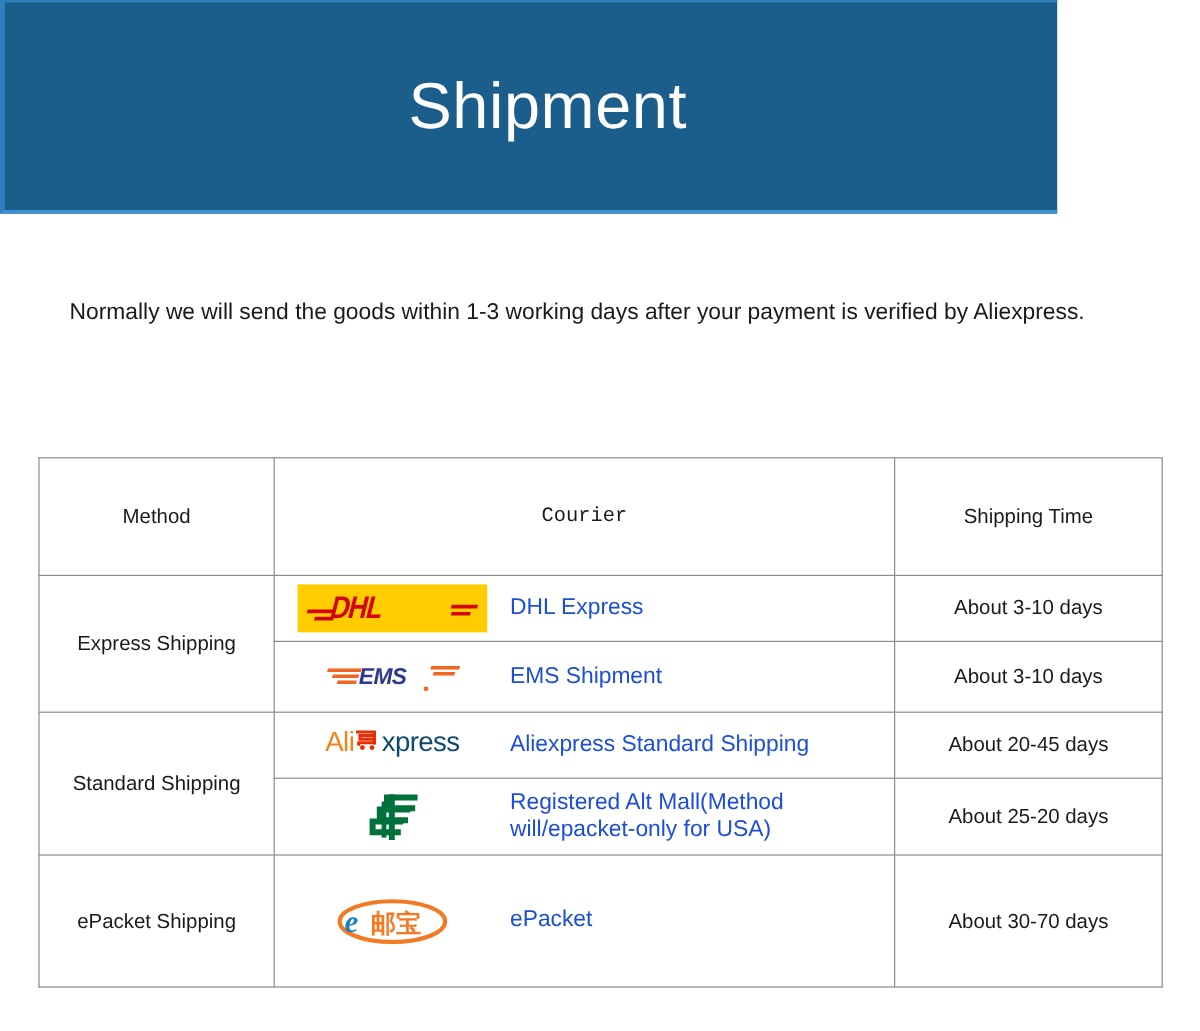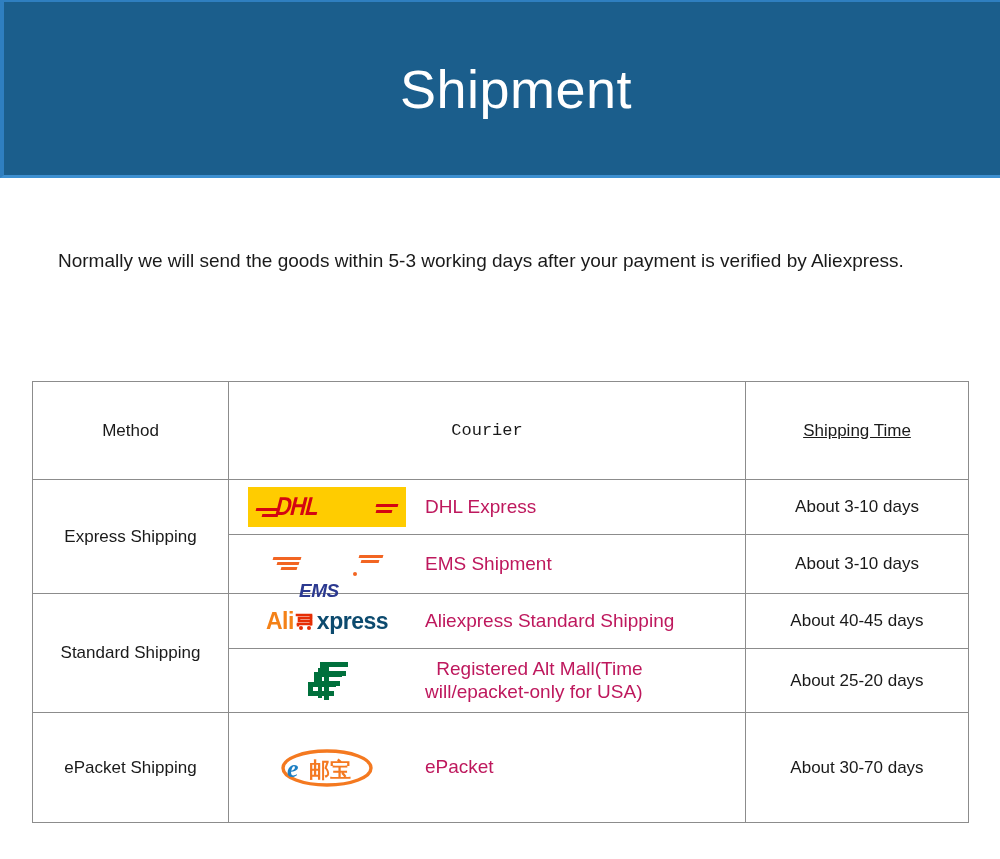--- a/index.html
+++ b/index.html
@@ -13,21 +13,21 @@
     font-family: "Liberation Sans", sans-serif;
     color: #1a1a1a;
     overflow: hidden;
   }
 
   
   .banner {
     position: absolute;
     left: 0;
     top: 0;
-    width: 1000px;
+    width: 881px;
     height: 178px;
     box-sizing: border-box;
     background: #1b5e8c;
     border-left: 4px solid #2f7fc0;
     border-top: 2px solid #2f7fc0;
     border-bottom: 3px solid #3d8fd0;
     display: flex;
     align-items: center;
     justify-content: center;
     padding-left: 28px;
@@ -69,21 +69,21 @@
     font-size: 17px;
     color: #1a1a1a;
   }
   .col-method  { width: 196px; }
   .col-courier { width: 517px; }
   .col-time    { width: 223px; }
 
   .hdr-cell { height: 97px; margin-left: 12px; }
   .hdr-method  { font-size: 28px; }
   .hdr-courier { font-size: 27px; font-family: Liberation Mono, monospace; }
-  .hdr-time    { font-size: 27px; text-decoration: underline; }
+  .hdr-time    { font-size: 27px; }
 
   .method-cell { font-size: 19px; }
   .time-cell   { font-size: 19px; }
 
   .courier-cell {
     text-align: left;
   }
   .courier-inner {
     display: flex;
     align-items: center;
@@ -92,22 +92,22 @@
   .logo-slot {
     width: 196px;
     flex: 0 0 196px;
     display: flex;
     align-items: center;
     justify-content: center;
   }
   .courier-label {
     font-size: 19px;
     line-height: 1.18;
-    color: #be185d;
-    text-align: right;
+    color: #1d4ed8;
+    text-align: left;
   }
 
   .r-dhl   { height: 55px; }
   .r-ems   { height: 59px; }
   .r-ali   { height: 55px; }
   .r-post  { height: 64px; }
   .r-epkt  { height: 110px; }
 
   
   .logo-dhl {
@@ -148,21 +148,20 @@
   .logo-ems .ems-text {
     position: absolute;
     left: 28px;
     top: 7px;
     font-family: "Liberation Sans", sans-serif;
     font-weight: bold;
     font-style: italic;
     font-size: 19px;
     letter-spacing: -0.5px;
     color: #2b3990;
-    margin-top: 26px;
   }
   .logo-ems .chev {
     position: absolute;
     height: 3px;
     background: #F26522;
     transform: skewX(-16deg);
   }
   .logo-ems .cl1 { left: 2px;  top: 10px; width: 28px; }
   .logo-ems .cl2 { left: 6px;  top: 15px; width: 22px; }
   .logo-ems .cl3 { left: 10px; top: 20px; width: 16px; }
@@ -175,23 +174,22 @@
     width: 4px;
     height: 4px;
     border-radius: 50%;
     background: #F26522;
   }
 
   
   .logo-ali {
     height: 32px;
     display: flex;
-    align-items: center;
-    font-family: "Liberation Sans", sans-serif;
-    font-weight: bold;
+    font-family: "Liberation Sans", sans-serif;
+    font-weight: normal;
     font-size: 23px;
     letter-spacing: -0.5px;
   }
   .logo-ali .ali-a  { color: #F48117; }
   .logo-ali .ali-x  { color: #0c4a6e; }
   .logo-ali .cart {
     position: relative;
     width: 22px;
     height: 22px;
     margin: 0 0px 0 1px;
@@ -210,21 +208,21 @@
     position: relative;
   }
 </style>
 </head>
 <body>
 
 <div class="banner">
   <div class="banner-title">Shipment</div>
 </div>
 
-<div class="intro">Normally we will send the goods within 5-3 working days after your payment is verified by Aliexpress.</div>
+<div class="intro">Normally we will send the goods within 1-3 working days after your payment is verified by Aliexpress.</div>
 
 <table class="ship-table">
   <colgroup>
     <col class="col-method">
     <col class="col-courier">
     <col class="col-time">
   </colgroup>
   <tbody>
 
     <tr>
@@ -287,41 +285,41 @@
                   <path d="M3 14 L3 16.5" stroke="#E62E04" stroke-width="2.4"></path>
                   <path d="M16 5 L16 15.5" stroke="#E62E04" stroke-width="2.4"></path>
                 </svg>
               </span>
               <span class="ali-x">xpress</span>
             </div>
           </div>
           <div class="courier-label">Aliexpress Standard Shipping</div>
         </div>
       </td>
-      <td class="time-cell">About 40-45 days</td>
+      <td class="time-cell">About 20-45 days</td>
     </tr>
 
     <tr class="r-post">
       <td class="courier-cell">
         <div class="courier-inner">
           <div class="logo-slot">
             <div class="logo-post">
               <svg width="54" height="46" viewBox="0 0 54 46" aria-hidden="true">
                 <g fill="#00703C">
                   <path d="M20 4 H48 V9 H25 V13 H46 V18 H20 Z"></path>
                   <path d="M14 14 H42 V19 H19 V23 H40 V28 H14 Z"></path>
                   <path d="M8 24 H36 V29 H13 V33 H34 V38 H8 Z"></path>
                   <rect x="24" y="4" width="5" height="38"></rect>
                   <rect x="18" y="10" width="4" height="30"></rect>
                 </g>
               </svg>
             </div>
           </div>
           <div class="courier-label">
-            <div>Registered Alt Mall(Time</div>
+            <div>Registered Alt Mall(Method</div>
             <div>will/epacket-only for USA)</div>
           </div>
         </div>
       </td>
       <td class="time-cell">About 25-20 days</td>
     </tr>
 
     <tr class="r-epkt">
       <td class="method-cell">ePacket Shipping</td>
       <td class="courier-cell">

